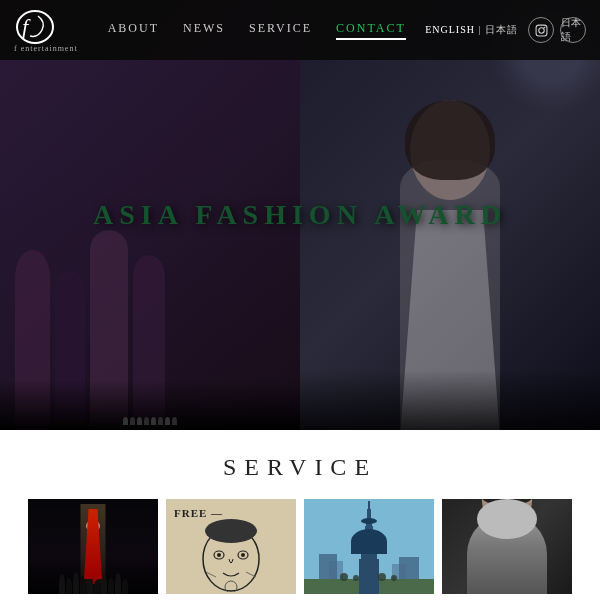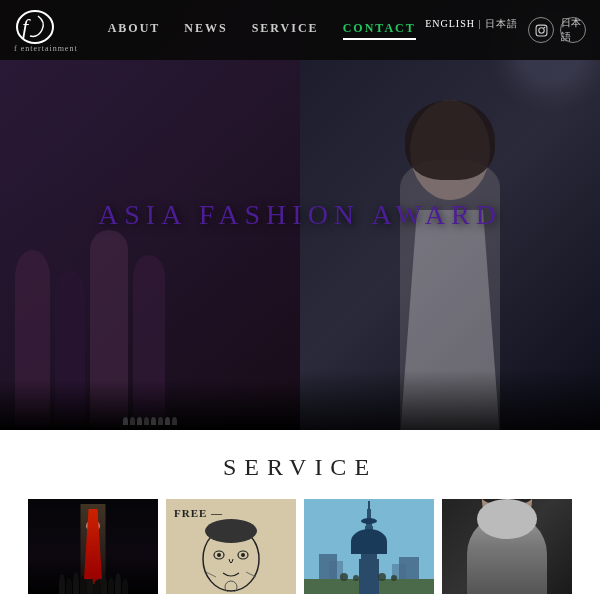--- a/index.html
+++ b/index.html
@@ -29,38 +29,37 @@
     .nav-logo-text {
       color: #aaa;
       font-size: 8px;
       letter-spacing: 1px;
       margin-top: -2px;
     }
     .nav-links {
       display: flex;
       gap: 24px;
       flex: 1;
-      font-weight: bold;
     }
     .nav-link {
       color: #ccc;
       font-size: 12px;
       letter-spacing: 2px;
       text-transform: uppercase;
       cursor: pointer;
       text-decoration: none;
     }
     .nav-link.active {
       color: #22c55e;
       border-bottom: 2px solid #fff;
       padding-bottom: 2px;
     }
     .nav-right {
       display: flex;
-      align-items: flex-start;
+      align-items: center;
       gap: 10px;
     }
     .nav-lang {
       color: #ccc;
       font-size: 10px;
       letter-spacing: 1px;
     }
     .nav-lang span.active-lang {
       color: #fff;
     }
@@ -132,23 +131,23 @@
     .hero-title-container {
       position: absolute;
       top: 50%;
       left: 50%;
       transform: translate(-50%, -50%);
       text-align: center;
       z-index: 5;
       white-space: nowrap;
     }
     .hero-title {
-      color: #4c1d95;
+      color: #14532d;
       font-size: 28px;
-      font-weight: 400;
+      font-weight: 700;
       letter-spacing: 6px;
       text-transform: uppercase;
       text-shadow: 2px 2px 8px rgba(0,0,0,0.8);
       font-family: 'Georgia', serif;
     }
 
     
     .service-section {
       position: relative;
       top: 0;

